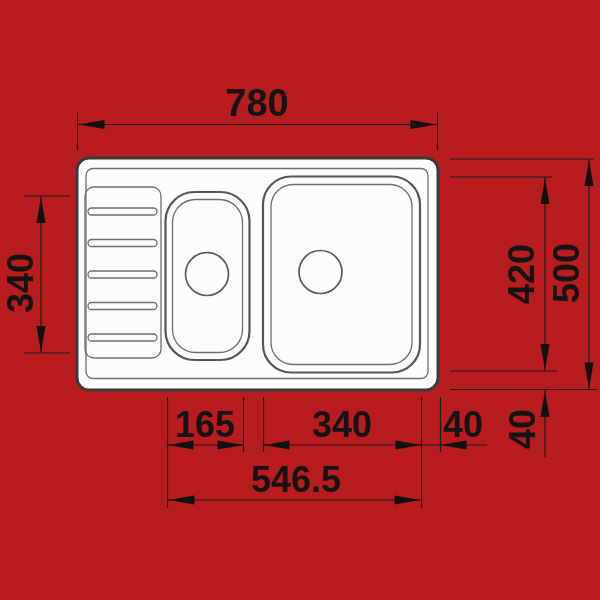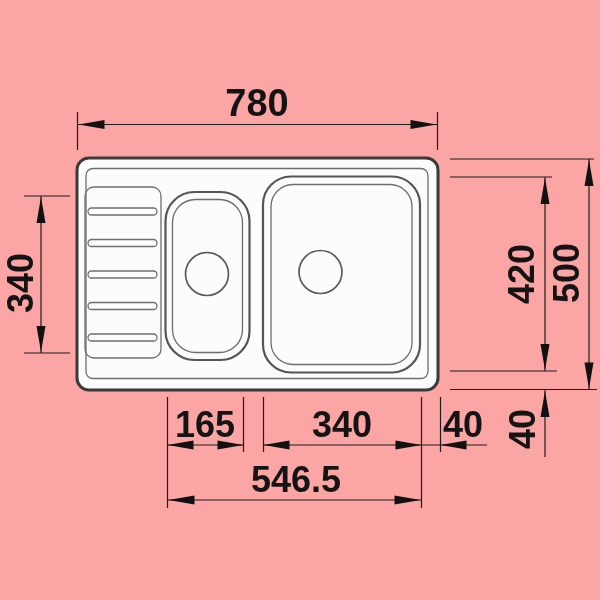--- a/index.html
+++ b/index.html
@@ -1,17 +1,17 @@
 <!DOCTYPE html>
 <html><head>
 <meta charset="utf-8">
 <style>
   html,body { margin:0; padding:0; }
   body { background:#f4f4f4; font-family:"Liberation Sans", sans-serif; }
-  .stage { position:relative; width:600px; height:600px; background:#fca5a5; overflow:hidden; }
+  .stage { position:relative; width:600px; height:600px; background:#b91c1c; overflow:hidden; }
   svg { display:block; }
 
   .outer  { fill:#fcfcfc; stroke:#3a3a3a; stroke-width:3; }
   .thin   { fill:none; stroke:#6e6e6e; stroke-width:1.3; }
   .bowl   { fill:none; stroke:#555555; stroke-width:2.2; }
   .drain  { fill:none; stroke:#5a5a5a; stroke-width:1.7; }
 
   .dim line    { stroke:#1d1d1d; stroke-width:1.2; }
   .dim polygon { fill:#111111; stroke:none; }
 

